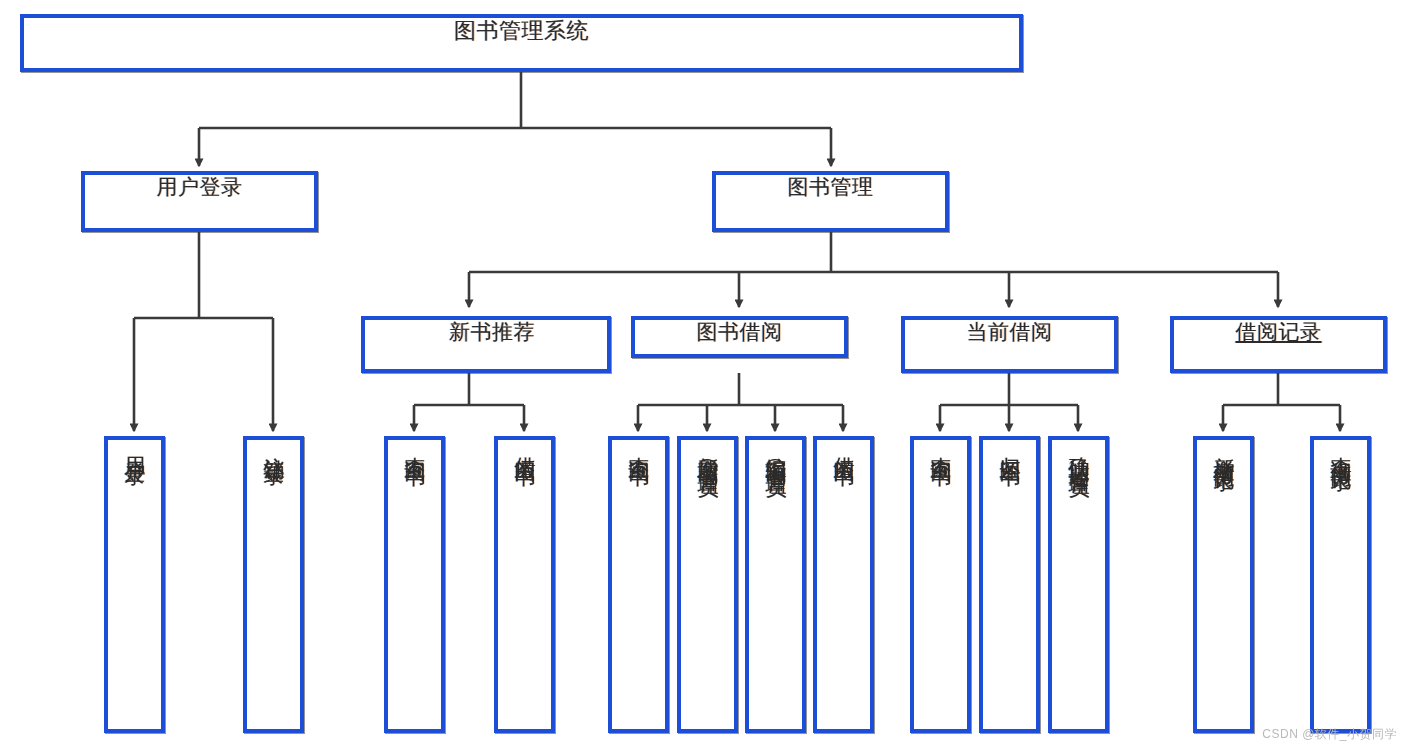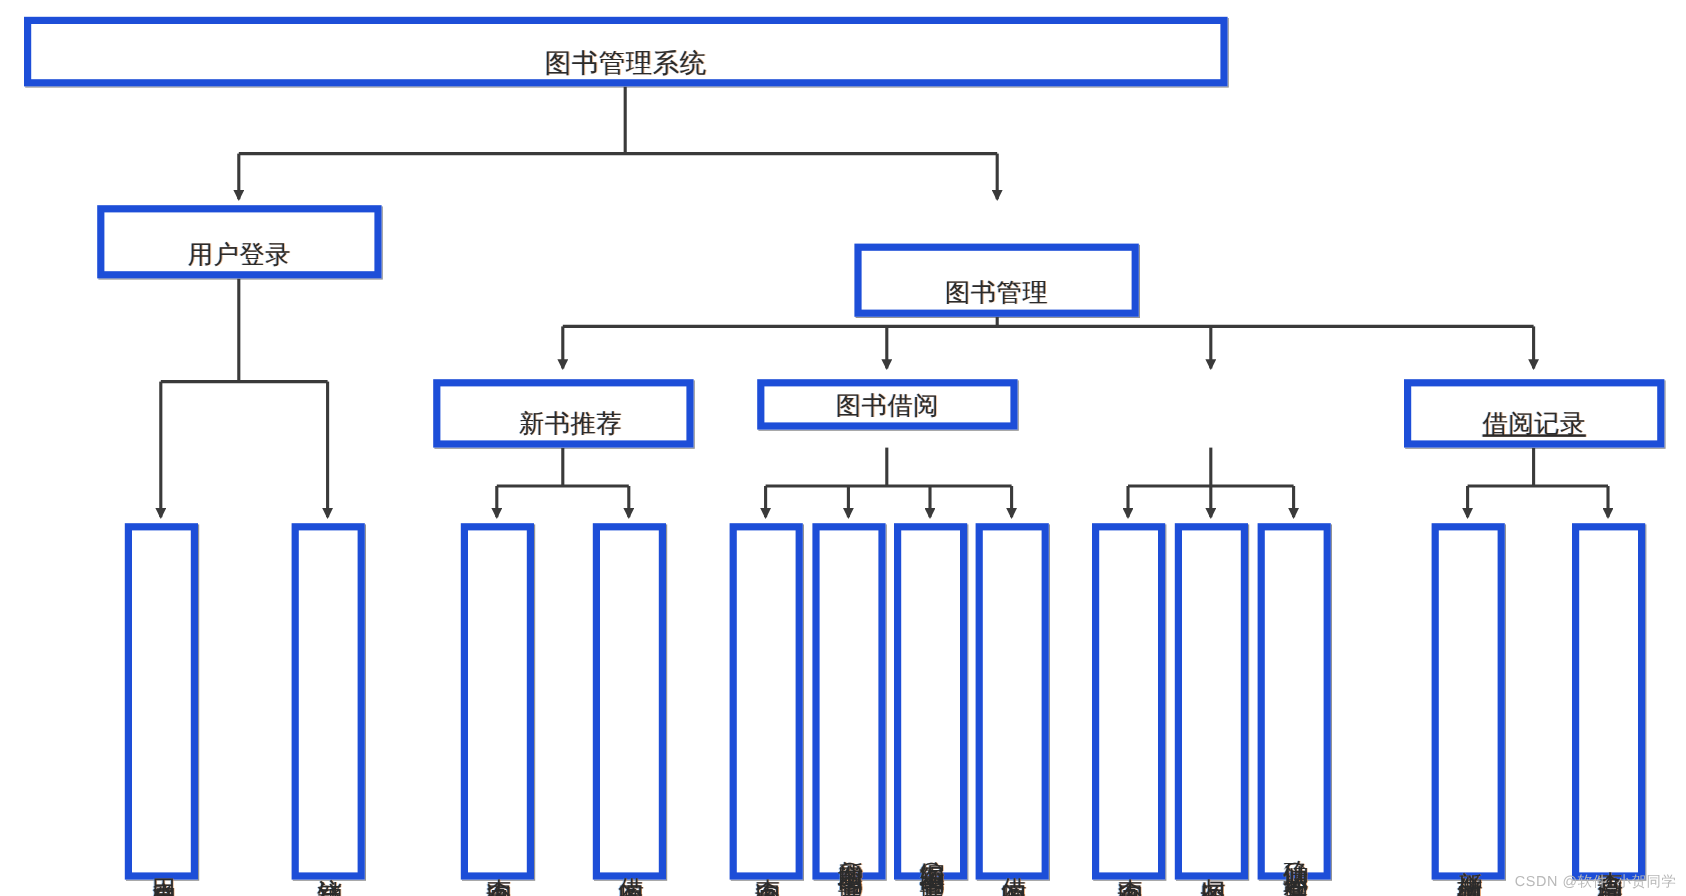--- a/index.html
+++ b/index.html
@@ -23,24 +23,24 @@
     left: 0;
     top: 0;
     width: 1405px;
     height: 747px;
     pointer-events: none;
   }
   .node {
     position: absolute;
     box-sizing: border-box;
     background: #ffffff;
-    border: 6px solid #1d4ed8;
+    border: 4px solid #1d4ed8;
     box-shadow: 1px 1px 0 0 rgba(60,60,60,0.55);
     display: flex;
-    align-items: flex-end;
+    align-items: flex-start;
     justify-content: center;
     color: #2b2b2b;
     z-index: 2;
   }
   .node-label {
     display: block;
     text-align: center;
     line-height: 1.18;
     letter-spacing: 0.5px;
     color: #2b2b2b;
@@ -127,30 +127,33 @@
     </g>
   </svg>
 
   <div class="node horizontal root" style="left:20px; top:14px; width:1003px; height:58px;">
     <span class="node-label">图书管理系统</span>
   </div>
 
   <div class="node horizontal" style="left:81px; top:171px; width:237px; height:61px;">
     <span class="node-label">用户登录</span>
   </div>
-  <div class="node horizontal" style="left:712px; top:171px; width:237px; height:61px;margin-top:32px;">
+  <div class="node horizontal" style="left:712px; top:171px; width:237px; height:61px;">
     <span class="node-label">图书管理</span>
   </div>
 
-  <div class="node horizontal" style="left:361px; top:316px; width:217px; height:57px;padding-left:12px;">
+  <div class="node horizontal" style="left:361px; top:316px; width:250px; height:57px;padding-left:12px;">
     <span class="node-label">新书推荐</span>
   </div>
   <div class="node horizontal" style="left:631px; top:316px; width:217px; height:42px;">
     <span class="node-label">图书借阅</span>
   </div>
+  <div class="node horizontal" style="left:901px; top:316px; width:217px; height:57px;">
+    <span class="node-label">当前借阅</span>
+  </div>
   <div class="node horizontal" style="left:1170px; top:316px; width:217px; height:57px;text-decoration:underline;">
     <span class="node-label">借阅记录</span>
   </div>
 
   <div class="node vertical" style="left:104px; top:436px; width:61px; height:297px;">
     <span class="node-label">用户登录</span>
   </div>
   <div class="node vertical" style="left:243px; top:436px; width:61px; height:297px;">
     <span class="node-label">注销登录</span>
   </div>

